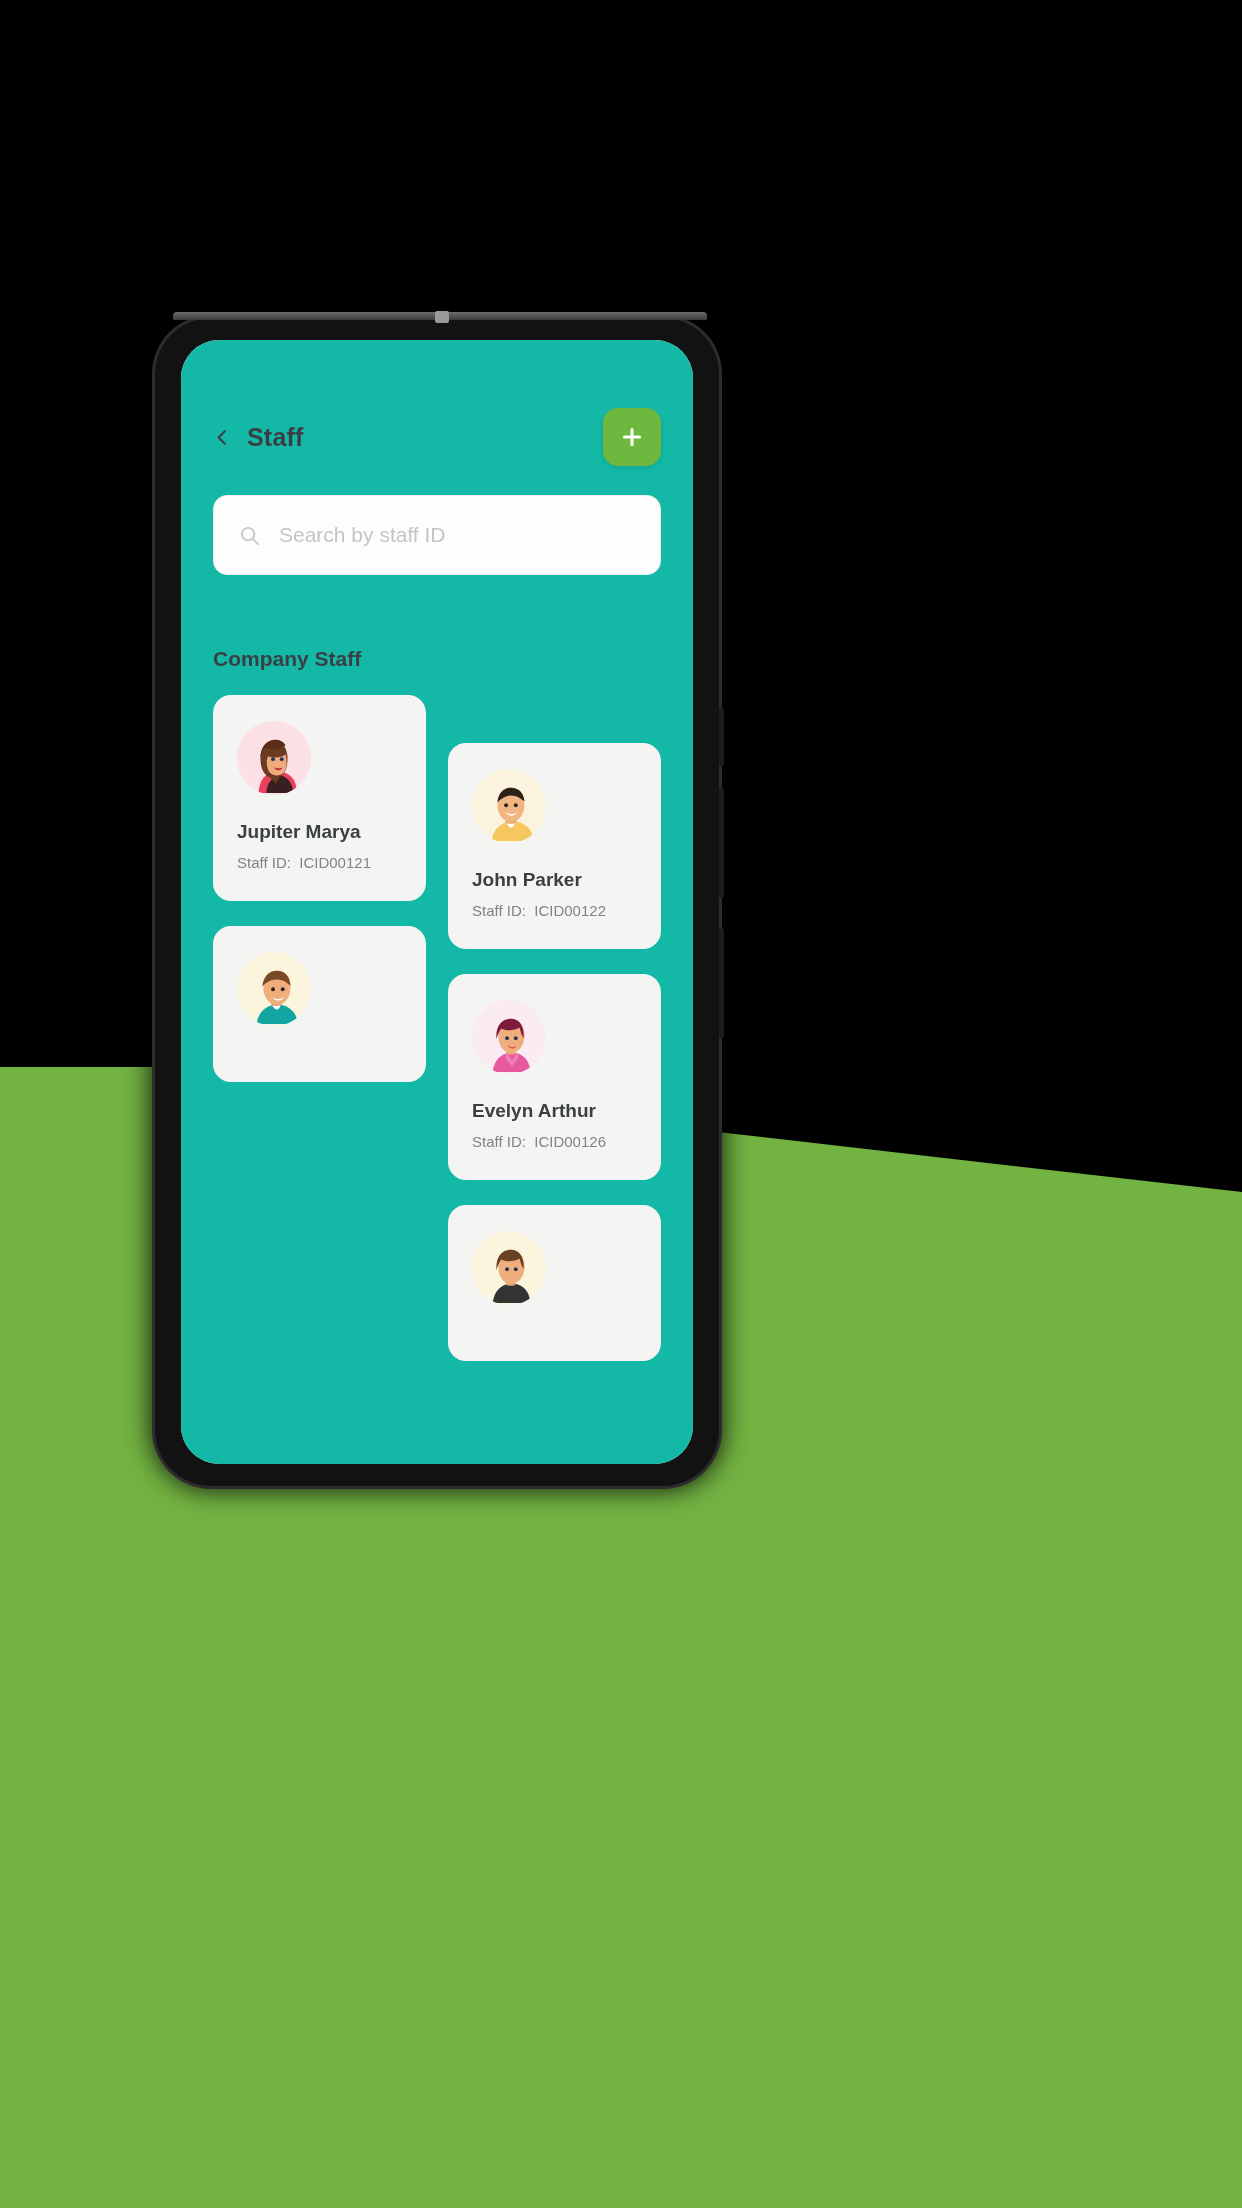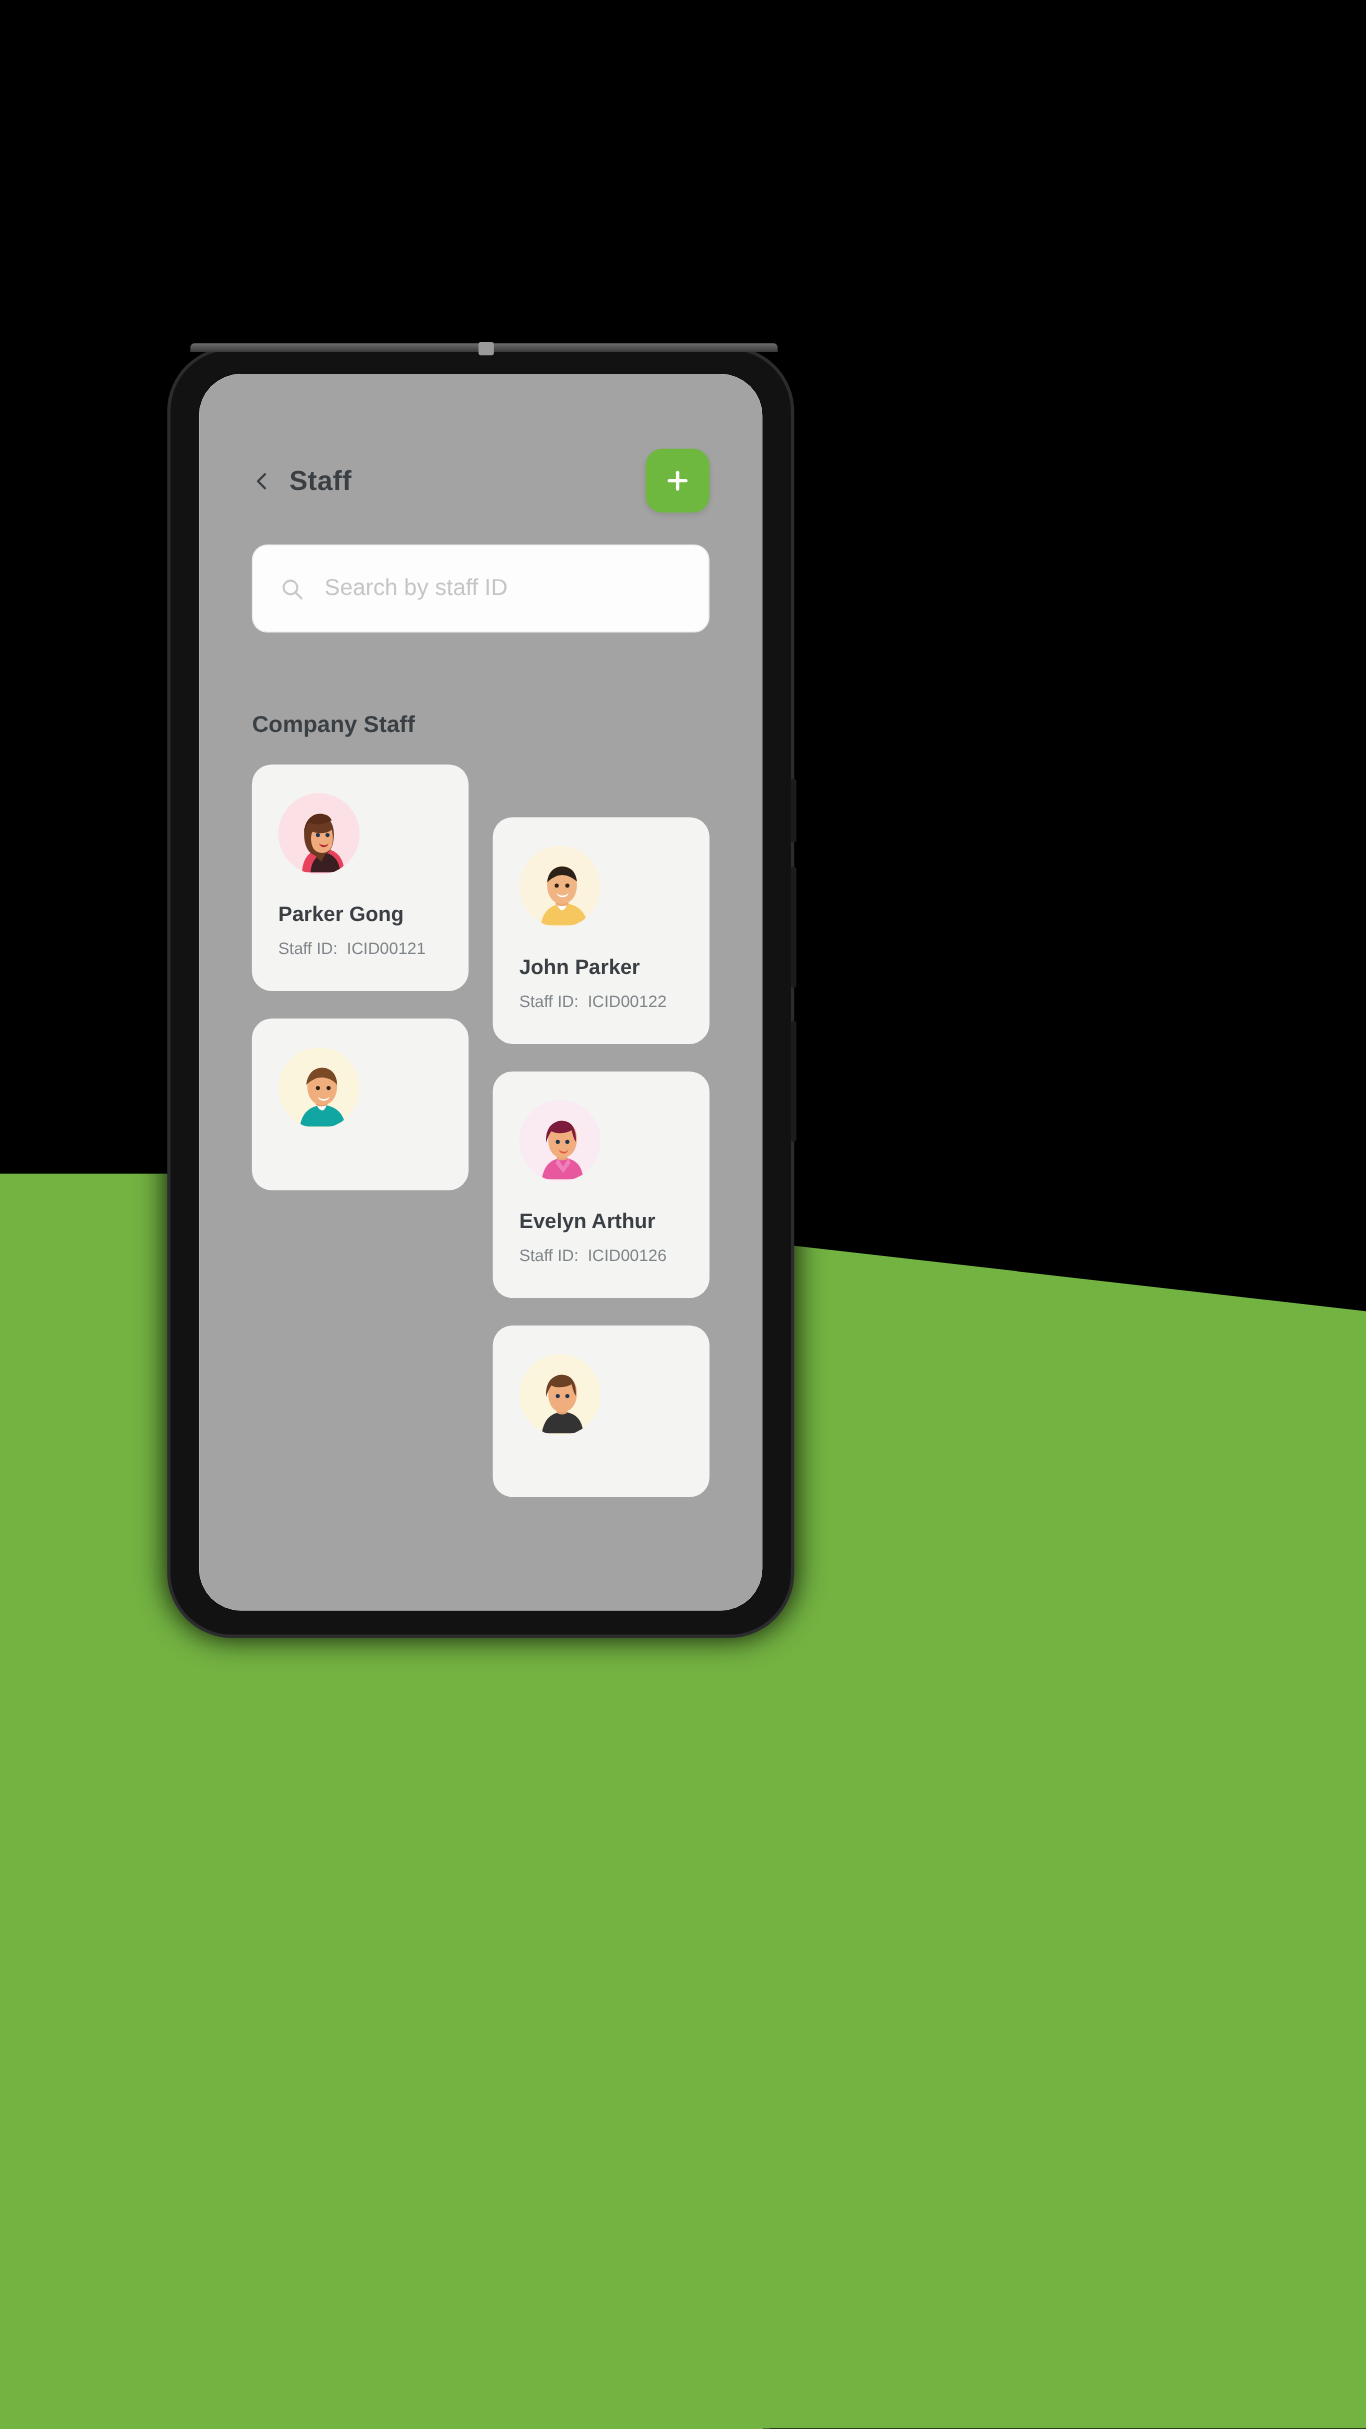--- a/index.html
+++ b/index.html
@@ -55,21 +55,21 @@
     position:absolute; left:228px; top:30px; width:30px; height:30px;
     border-radius:50%; background:#0a0a0d;
     box-shadow:inset 0 0 5px #222;
   }
   .camera i{ position:absolute; top:13px; width:3px;height:3px;border-radius:50%;
              background:#1d3b33; }
   .camera i:nth-child(1){ left:9px; }
   .camera i:nth-child(2){ left:17px; }
 
   
-  #app{ position:absolute; inset:0; background:#a3a3a3; padding:0 48px; }
+  #app{ position:absolute; inset:0; background:#14b8a6; padding:0 32px; }
 
   .appbar{ display:flex; align-items:center; height:66px; margin-top:64px; }
   .back-btn{
     width:34px;height:40px; display:flex;align-items:center;justify-content:flex-start;
     background:none;border:none;cursor:pointer; color:#3a3f44;
   }
   .back-btn svg{ width:19px;height:19px; }
   .page-title{ font-size:25px; font-weight:700; color:#3a3f44; letter-spacing:.2px; }
   .spacer{ flex:1; }
   .add-btn{
@@ -170,21 +170,21 @@
                   <path d="M16 62c1-14 7-20 16-22h8c9 2 15 8 16 22z" fill="#e8415c"></path>
        <path d="M24 62c1-11 6-16 12-18h4c6 2 11 7 12 18z" fill="#3a1f22"></path>
        <path d="M18 26c0-11 6-18 14-18s14 7 14 18c0 10-3 17-8 19l-4 7-6-6c-6-2-10-9-10-20z" fill="#6b3a22"></path>
        <path d="M26 24c4 2 14 2 18-2 2 8 1 16-2 19-5 5-14 3-16-3-2-5-2-11 0-14z" fill="#f0ab7d"></path>
        <circle cx="31" cy="27" r="2" fill="#20344f"></circle>
                   <circle cx="40" cy="27" r="2" fill="#20344f"></circle>
        <path d="M32 35c3 2 7 2 9 0-1 4-7 5-9 0z" fill="#b8263c"></path>
        <path d="M18 26c0-12 7-19 15-19 5 0 9 2 11 6-6 4-17 5-21 2-3 3-4 7-5 11z" fill="#5a2d18"></path>
                 </svg>
               </div>
-              <div class="staff-name">Parker Gong</div>
+              <div class="staff-name">Jupiter Marya</div>
                  <div class="staff-id">
                    <b>Staff ID:&nbsp;</b>
                    <span>ICID00121</span>
                  </div>
             </div>
             <div class="staff-card">
               <div class="avatar" style="background:#fbf5de">
                 <svg viewBox="0 0 64 64">
                   <path d="M14 62c2-13 9-18 18-20h7c9 2 16 7 18 20z" fill="#12a6a2"></path>
        <path d="M29 40h11c-2 5-3 7-5 7s-4-2-6-7z" fill="#fff"></path>

